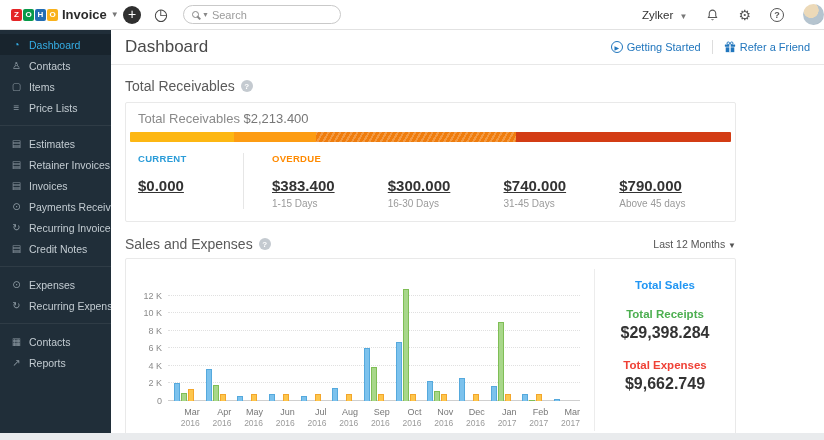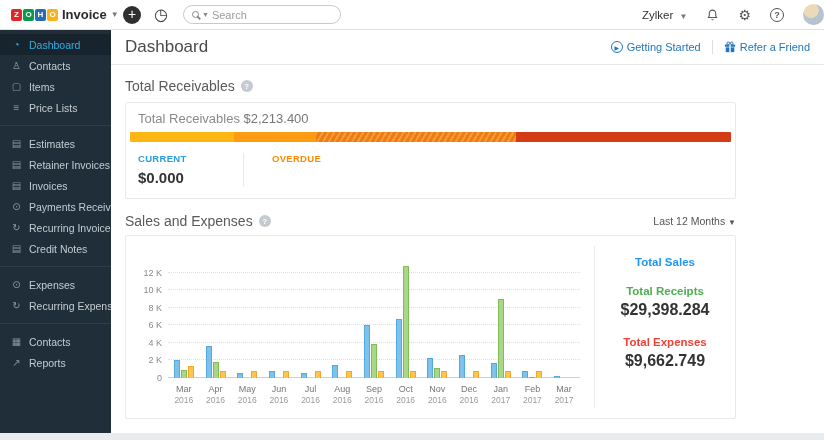--- a/index.html
+++ b/index.html
@@ -64,42 +64,42 @@
   .recv-label { font-size:13px; color:#8a8a8a; padding:8px 12px 6px; }
   .recv-label b { color:#777; font-weight:normal; }
   .recv-bar { height:10px; margin:0 4px; display:flex; overflow:hidden; border-radius:1px; }
   .seg { height:100%; }
   .seg.hatched { background-image:repeating-linear-gradient(120deg, rgba(255,255,255,0.22) 0 2px, transparent 2px 5px); }
   .recv-stats { display:flex; padding:11px 0 12px; }
   .stat-current { width:118px; padding-left:12px; border-right:1px solid #e6e6e6; }
   .stat-head { font-size:9.5px; font-weight:bold; letter-spacing:0.3px; }
   .stat-head.cur { color:#2b9cd8; }
   .stat-head.ovr { color:#ff8a00; }
-  .stat-val { font-size:15px; font-weight:bold; color:#333; margin-top:5px; }
+  .stat-val { font-size:15px; font-weight:bold; color:#333; margin-top:13px;text-decoration:underline; }
   .overdue-wrap { flex:1; padding-left:28px; }
   .overdue-cols { display:flex; }
   .ov-col { flex:1; }
   .ov-sub { font-size:10px; color:#9a9a9a; margin-top:4px; }
 
   .sales-head { margin:14px 14px 0; width:611px; display:flex; align-items:center; }
   .range-dd { margin-left:auto; font-size:10.5px; color:#555; cursor:pointer; }
   .range-dd .caret { font-size:8px; color:#555; }
 
   .chart-card { margin-top:6px; height:184px; display:flex; }
   .chart-area { width:468px; position:relative; }
   .plot { position:absolute; left:42px; right:14px; top:28px; bottom:40px; }
   .gridline { position:absolute; left:0; right:0; height:0; border-top:1px dotted #e0e0e0; }
   .gridline.zero { border-top:1px solid #cfcfcf; }
   .ytick { position:absolute; right:100%; margin-right:6px; transform:translateY(-50%);
     font-size:9px; color:#8a8a8a; white-space:nowrap; }
   .groups { position:absolute; left:0; right:0; top:0; bottom:0; display:flex; }
   .bgroup { flex:1; display:flex; align-items:flex-end; justify-content:center; gap:1px; }
   .bar { width:6px; border:1px solid; border-bottom:none; }
   .xlabels { position:absolute; left:42px; right:14px; top:148px; display:flex; }
-  .xcell { flex:1; text-align:center; line-height:1.25; }
+  .xcell { flex:1; text-align:right; line-height:1.25; }
   .xm { font-size:9px; color:#777; }
   .xy { font-size:8.5px; color:#9a9a9a; }
   .chart-divider { width:1px; background:#ececec; margin:10px 0; }
   .totals-panel { flex:1; padding:20px 16px 0; text-align:center; }
   .total-block { margin-bottom:17px; }
   .total-label { font-size:11.5px; font-weight:bold; }
   .total-value { font-size:16px; font-weight:bold; color:#333; margin-top:4px; }
   .bottom-strip { position:absolute; left:0; right:0; bottom:0; height:7px; background:#e9ebed; }
 
   
@@ -248,20 +248,38 @@
         <div class="seg hatched" style="width: 33.4%; background-color: rgb(239, 125, 14);"></div>
         <div class="seg" style="width: 35.7%; background-color: rgb(211, 60, 20);"></div>
       </div>
     <div class="recv-stats">
       <div class="stat-current">
         <div class="stat-head cur">CURRENT</div>
         <div class="stat-val">$0.000</div>
       </div>
       <div class="overdue-wrap">
         <div class="stat-head ovr">OVERDUE</div>
+        <div class="overdue-cols" id="overdue-cols">
+            <div class="ov-col">
+              <div class="stat-val">$383.400</div>
+              <div class="ov-sub">1-15 Days</div>
+            </div>
+            <div class="ov-col">
+              <div class="stat-val">$300.000</div>
+              <div class="ov-sub">16-30 Days</div>
+            </div>
+            <div class="ov-col">
+              <div class="stat-val">$740.000</div>
+              <div class="ov-sub">31-45 Days</div>
+            </div>
+            <div class="ov-col">
+              <div class="stat-val">$790.000</div>
+              <div class="ov-sub">Above 45 days</div>
+            </div>
+          </div>
       </div>
     </div>
   </div>
 
   <div class="sales-head">
     <div class="section-title" style="margin:0;">
       <span>Sales and Expenses</span>
       <span class="qmark">?</span>
     </div>
     <span class="range-dd">

